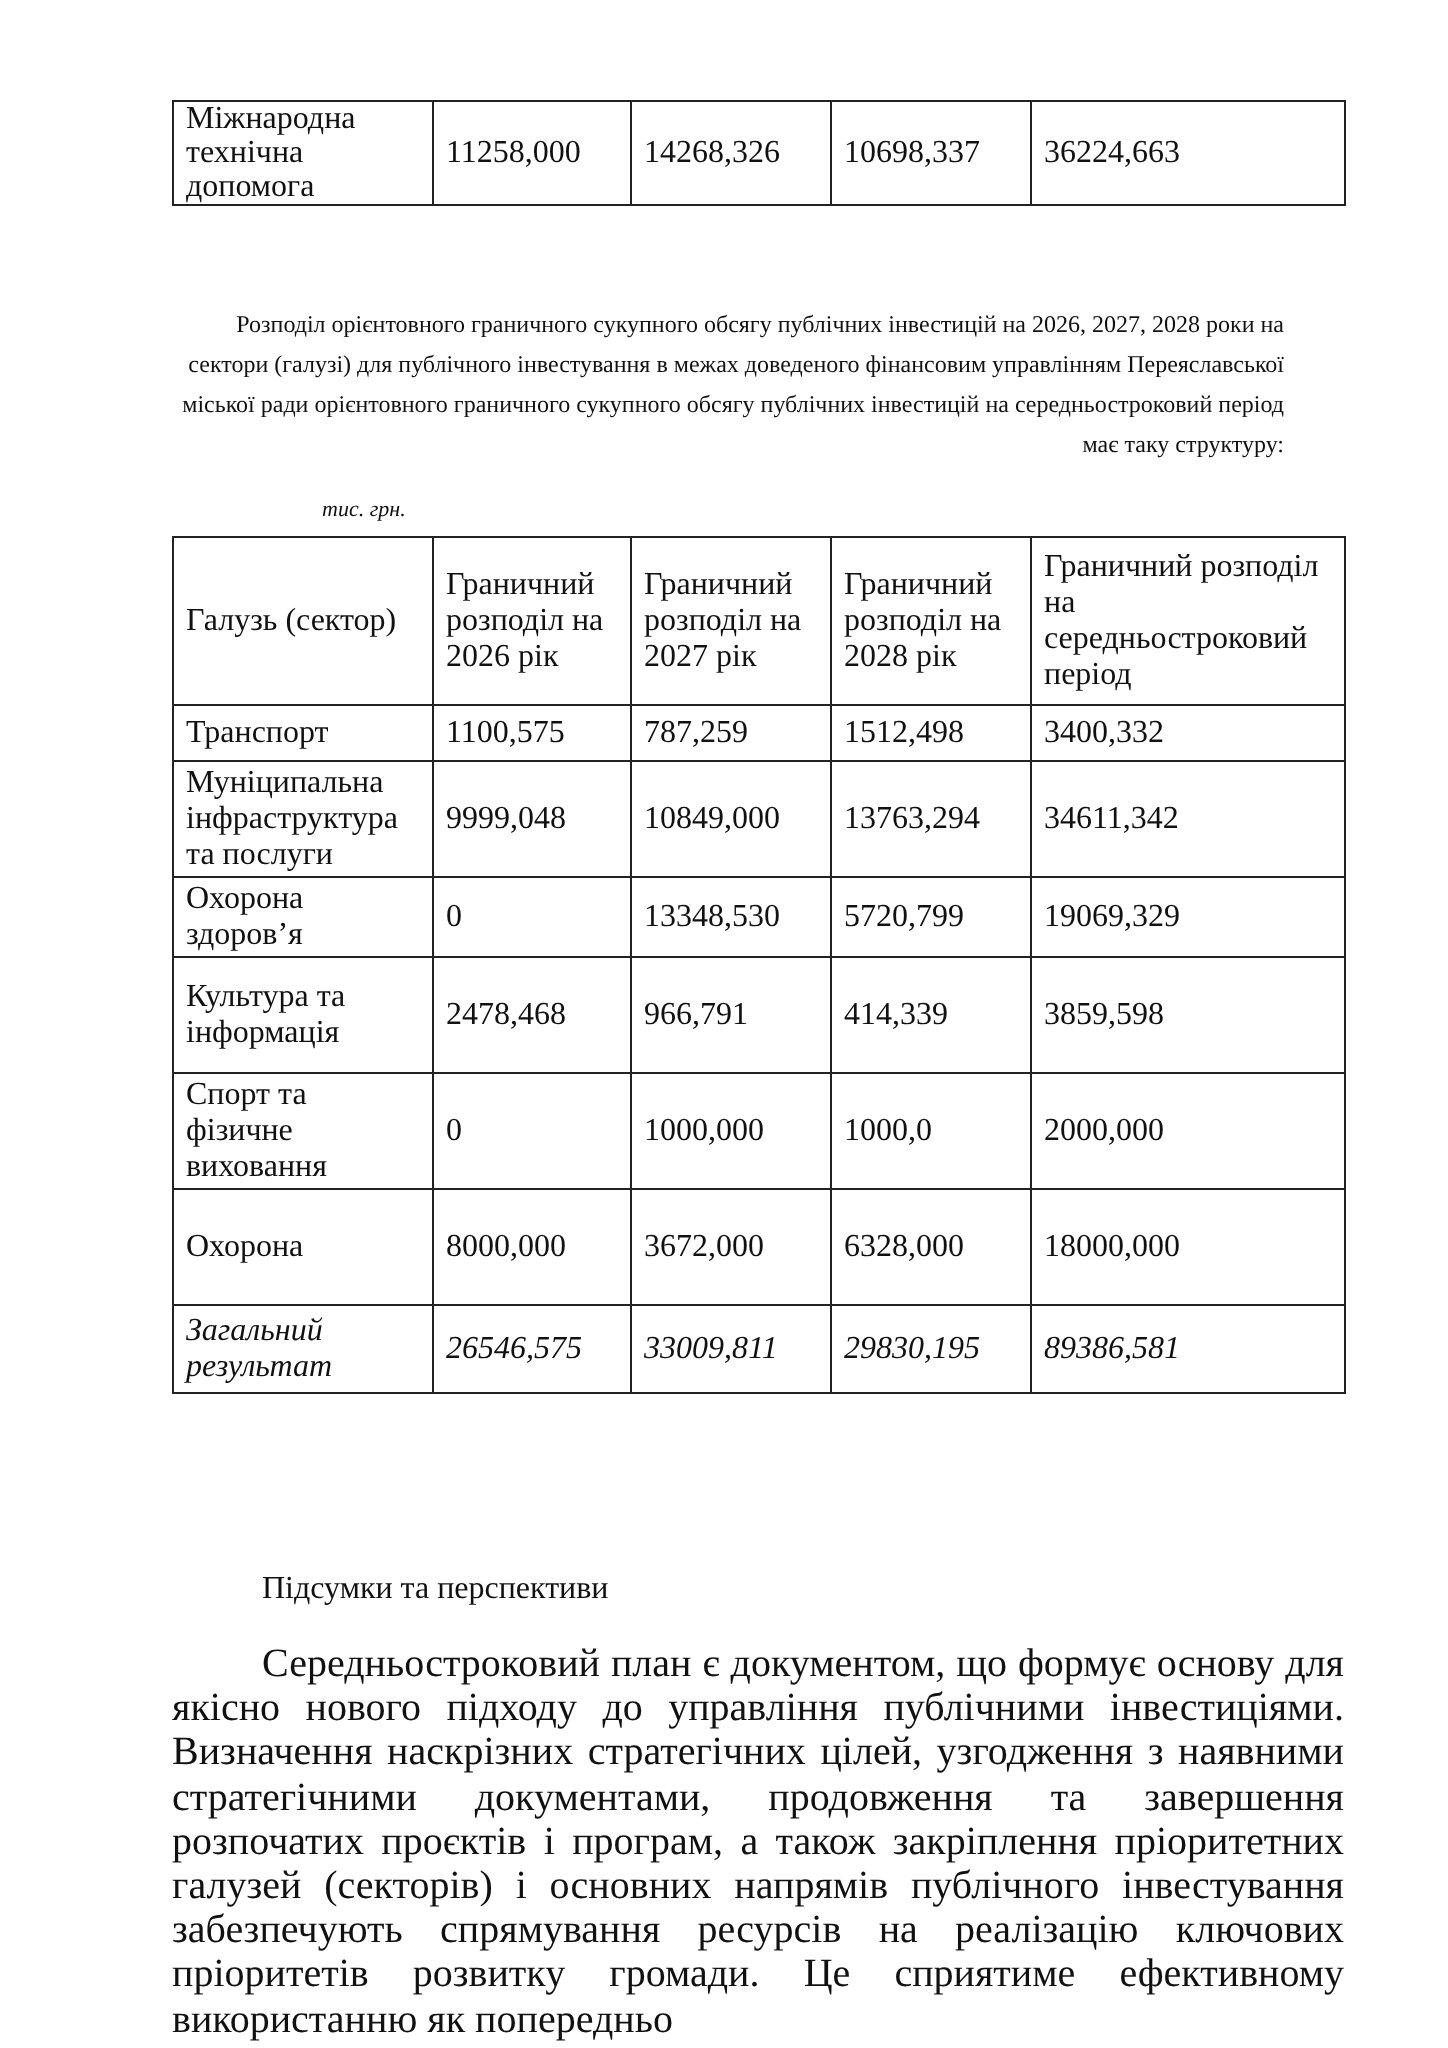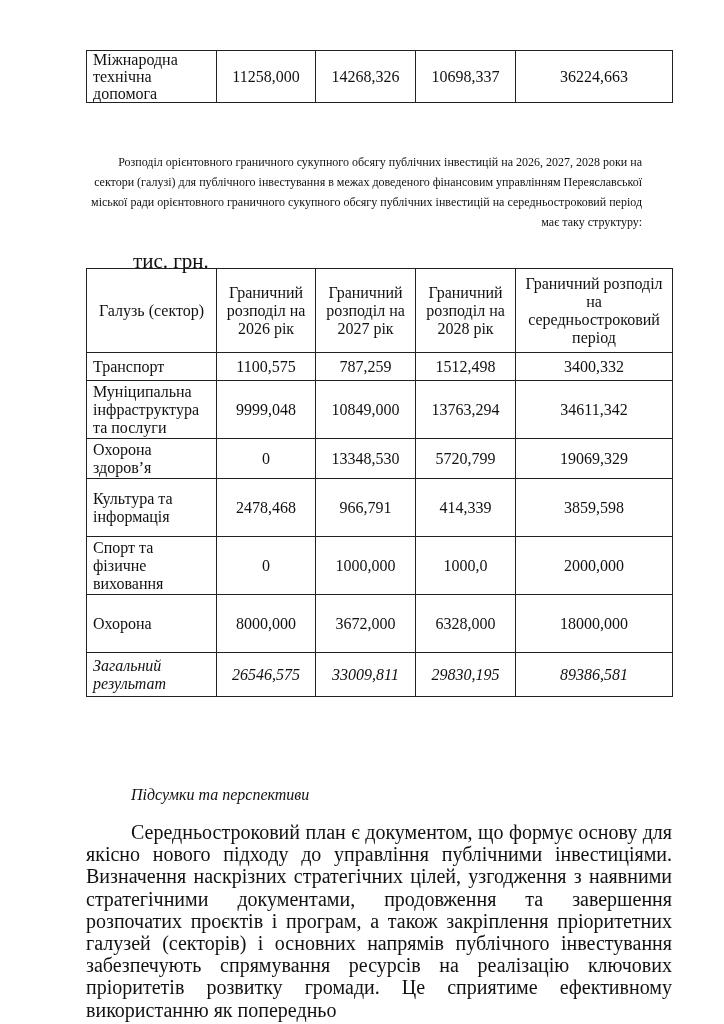--- a/index.html
+++ b/index.html
@@ -7,30 +7,30 @@
     width: 724px; height: 1024px; position: relative; overflow: hidden;
     font-family: "Liberation Serif", "DejaVu Serif", serif;
     color: #111; font-size: 16px;
   }
   table.grid { border-collapse: collapse; position: absolute; table-layout: fixed; }
   table.grid td, table.grid th {
     border: 1px solid #222; padding: 0 6px; font-weight: normal;
     line-height: 18px; vertical-align: middle;
   }
   td.label { text-align: left; }
-  td.num, th.hdr { text-align: center; }
+  td.num, th.hdr { text-align: left; }
   #top-table { left: 86px; top: 50px; width: 586px; }
   #top-table td { height: 44px; }
   .heading {
     position: absolute; left: 82px; width: 560px; top: 152px;
     text-align: right; line-height: 20px; font-size: 12px;
   }
-  .units { position: absolute; left: 133px; top: 249px; font-size: 21px; }
+  .units { position: absolute; left: 161px; top: 249px; font-size: 11px; font-style: italic; }
   #main-table { left: 86px; top: 268px; width: 586px; }
-  .section-title { position: absolute; left: 131px; top: 786px; font-size: 16px; font-style: italic; }
+  .section-title { position: absolute; left: 131px; top: 786px; font-size: 16px; }
   .para {
     position: absolute; left: 86px; width: 586px; top: 821px;
     text-align: justify; line-height: 22.2px; font-size: 20px;
     text-indent: 45px;
   }
 </style>
 </head>
 <body>
 
 <table class="grid" id="top-table">

